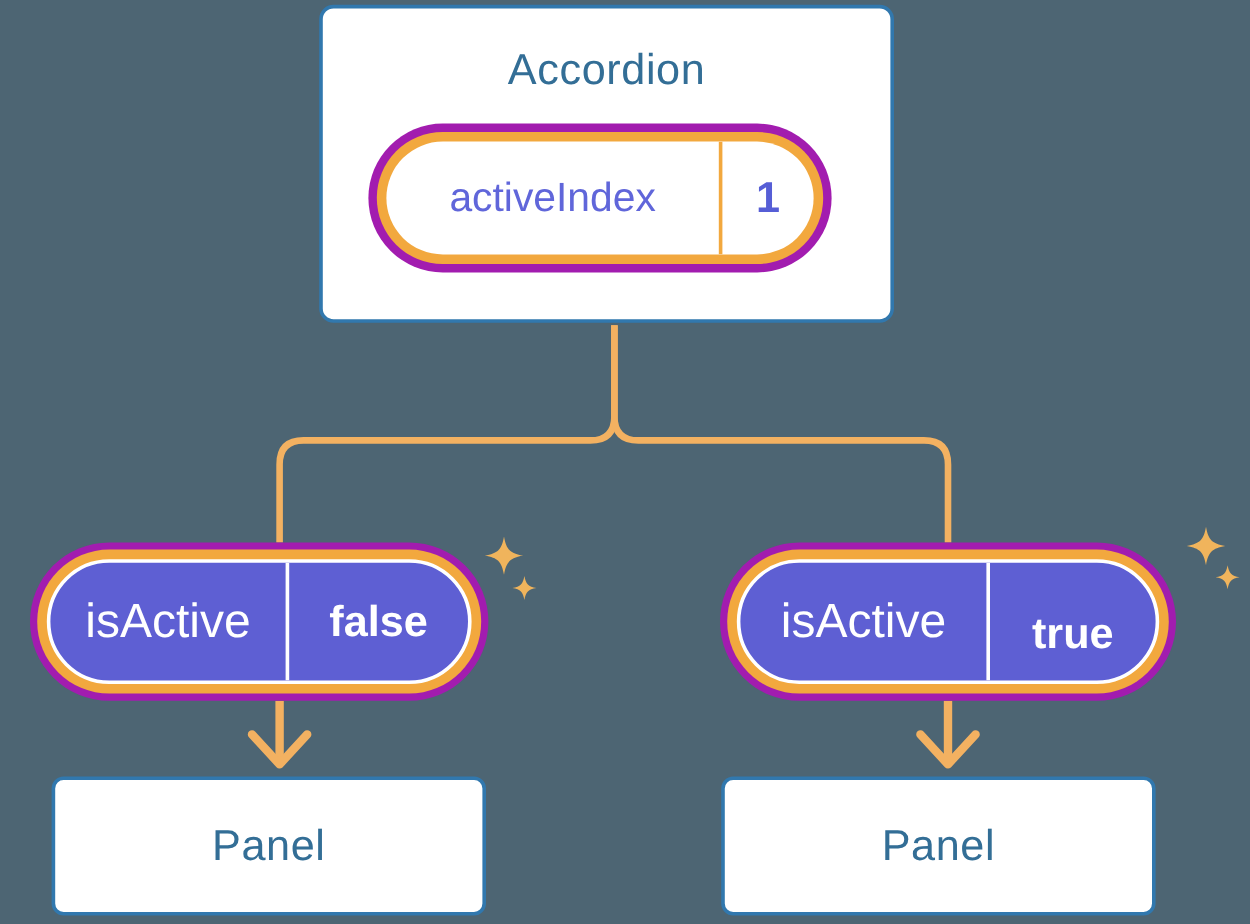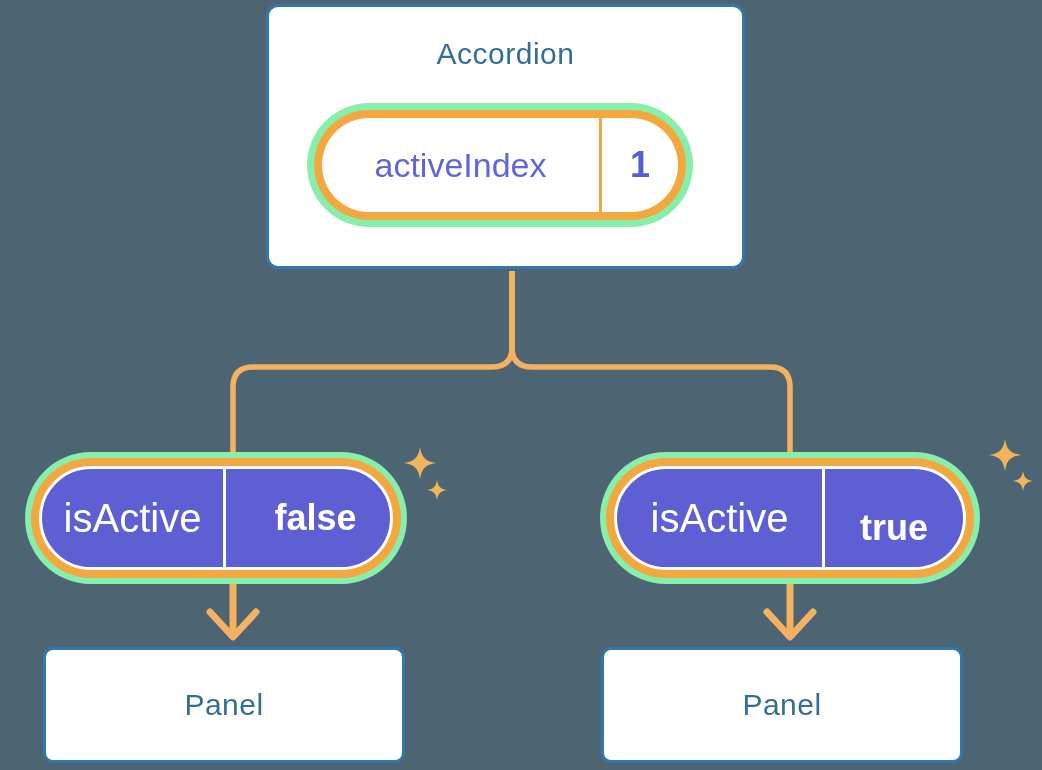--- a/index.html
+++ b/index.html
@@ -9,33 +9,33 @@
     font-family:"Liberation Sans", sans-serif;
   }
   .wires { position:absolute; left:0; top:0; width:1042px; height:770px; }
 
   .card {
     position:absolute; background:#ffffff;
     border:3.5px solid #3178AE; border-radius:12px;
     box-sizing:border-box;
   }
   .card-title {
-    text-align:center; font-size:30px; font-weight:500; color:#336E96;
+    text-align:center; font-size:36px; font-weight:500; color:#336E96;
     letter-spacing:0.5px;
   }
   .accordion-card { left:266px; top:4px; width:479px; height:265px; }
   .accordion-card .card-title { margin-top:30px; }
 
   .panel-card { width:362px; height:116px; top:647px; border-width:3px; border-radius:10px;
     display:flex; align-items:center; justify-content:center; }
   .panel-left { left:43px; }
   .panel-right { left:601px; }
 
   .pill-halo {
-    position:absolute; border-radius:999px; background:#86efac;
+    position:absolute; border-radius:999px; background:#a21caf;
     box-sizing:border-box; padding:7px;
   }
   .pill-ring {
     width:100%; height:100%; border-radius:999px; background:#F2A83E;
     box-sizing:border-box; padding:8px;
   }
   .pill-body {
     width:100%; height:100%; border-radius:999px; background:#ffffff;
     box-sizing:border-box; display:flex; align-items:center; overflow:hidden;
   }
@@ -53,21 +53,21 @@
   
   .prop-pill { padding:6px; }
   .prop-pill .pill-body {
     background:#5E5FD3; border:3px solid #ffffff;
   }
   .prop-pill .seg-label { flex:1; text-align:center; font-size:40px; color:#ffffff; }
   .prop-pill .seg-divider { width:3px; align-self:stretch; background:#ffffff; }
   .prop-pill .seg-value { text-align:center; font-size:36px; font-weight:700; color:#ffffff; }
 
   .prop-pill-left  { left:25px;  top:452px; width:382px; height:132px; }
-  .prop-pill-left .seg-value { width:149px;padding-left:15px; }
+  .prop-pill-left .seg-value { width:149px; }
   .prop-pill-right { left:600px; top:452px; width:380px; height:132px; }
   .prop-pill-right .seg-value { width:138px;margin-top:20px; }
 </style>
 </head>
 <body>
 
 <div class="stage">
 
   <svg class="wires" viewBox="0 0 1042 770" xmlns="http://www.w3.org/2000/svg">
 

